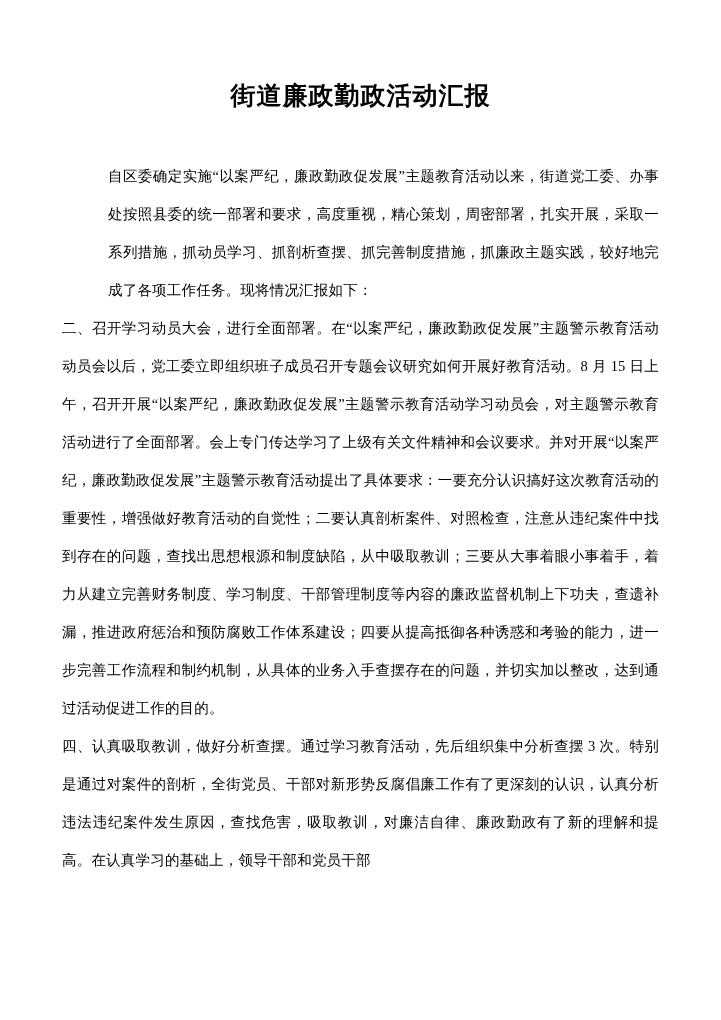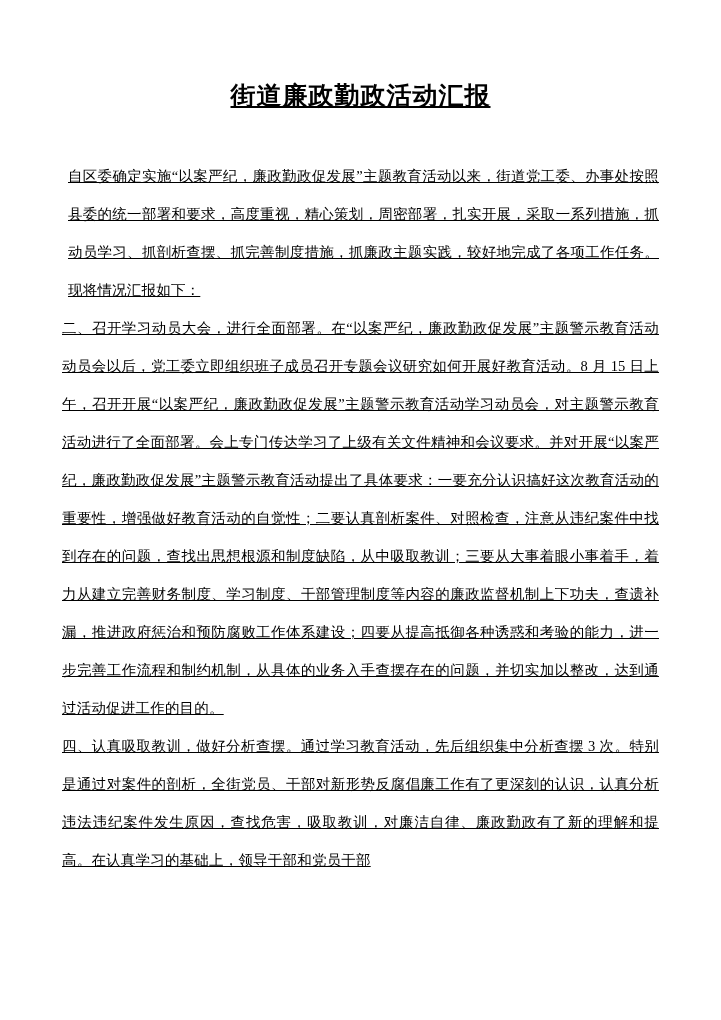--- a/index.html
+++ b/index.html
@@ -15,21 +15,20 @@
     -webkit-font-smoothing: antialiased;
   }
   .page {
     position: relative;
     box-sizing: border-box;
     width: 721px;
     height: 1020px;
     padding: 0 62px;
     background: #ffffff;
     overflow: hidden;
-    text-decoration: underline;
   }
   .doc-title {
     margin: 0;
     padding-top: 78px;
     text-align: center;
     font-size: 25px;
     font-weight: bold;
     letter-spacing: 1px;
     line-height: 1.4;
     font-family: "Liberation Serif", "DejaVu Serif", serif;
@@ -41,20 +40,21 @@
     margin: 0;
     font-size: 14.5px;
     line-height: 38px;
     text-align: justify;
     text-justify: inter-ideograph;
     letter-spacing: 0.2px;
   }
   .para.indent {
     text-indent: 0;
     padding-left: 6px;
+    margin-left: 40px;
   }
 </style>
 </head>
 <body>
 
 <div class="page">
   <h1 class="doc-title">街道廉政勤政活动汇报</h1>
   <div class="body-text">
     <p class="para indent">自区委确定实施“以案严纪，廉政勤政促发展”主题教育活动以来，街道党工委、办事处按照县委的统一部署和要求，高度重视，精心策划，周密部署，扎实开展，采取一系列措施，抓动员学习、抓剖析查摆、抓完善制度措施，抓廉政主题实践，较好地完成了各项工作任务。现将情况汇报如下：</p>
     <p class="para">二、召开学习动员大会，进行全面部署。在“以案严纪，廉政勤政促发展”主题警示教育活动动员会以后，党工委立即组织班子成员召开专题会议研究如何开展好教育活动。8 月 15 日上午，召开开展“以案严纪，廉政勤政促发展”主题警示教育活动学习动员会，对主题警示教育活动进行了全面部署。会上专门传达学习了上级有关文件精神和会议要求。并对开展“以案严纪，廉政勤政促发展”主题警示教育活动提出了具体要求：一要充分认识搞好这次教育活动的重要性，增强做好教育活动的自觉性；二要认真剖析案件、对照检查，注意从违纪案件中找到存在的问题，查找出思想根源和制度缺陷，从中吸取教训；三要从大事着眼小事着手，着力从建立完善财务制度、学习制度、干部管理制度等内容的廉政监督机制上下功夫，查遗补漏，推进政府惩治和预防腐败工作体系建设；四要从提高抵御各种诱惑和考验的能力，进一步完善工作流程和制约机制，从具体的业务入手查摆存在的问题，并切实加以整改，达到通过活动促进工作的目的。</p>

